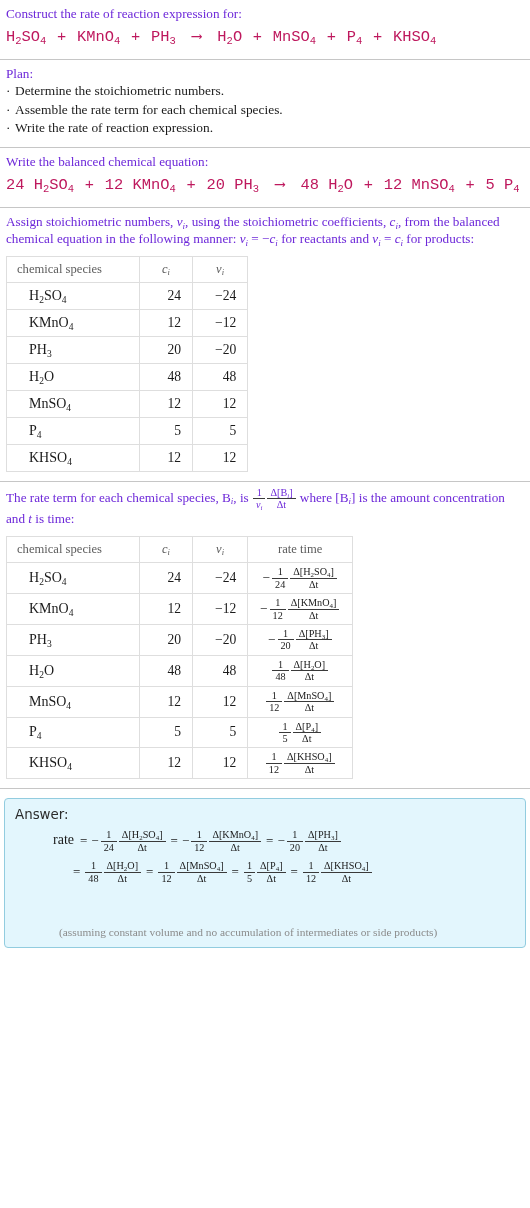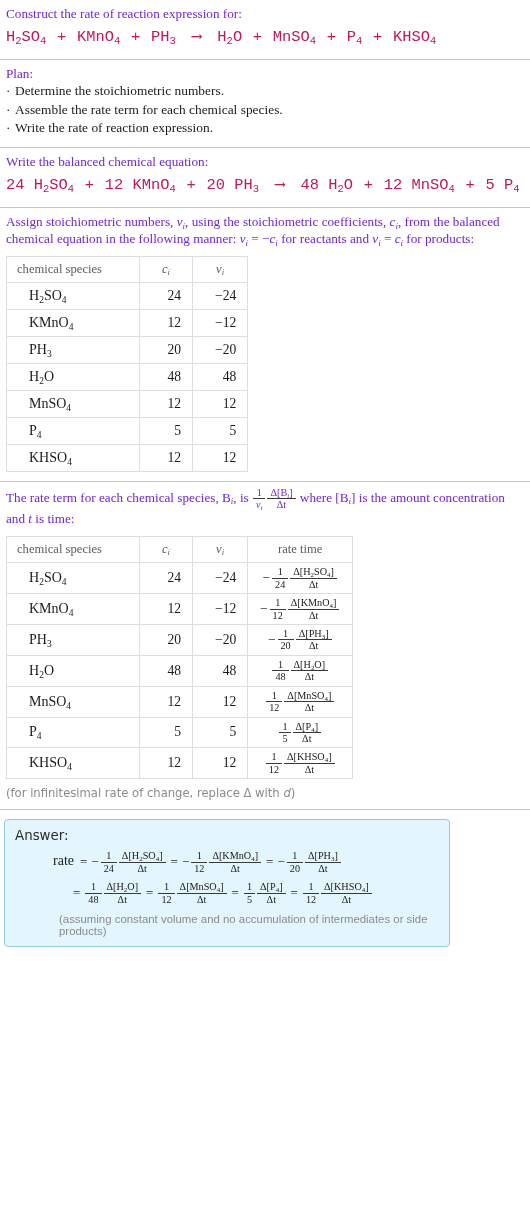--- a/index.html
+++ b/index.html
@@ -109,37 +109,38 @@
   }
 
   
   .answer-box {
     margin: 9px 4px 6px 4px;
     border: 1px solid #92ccdf;
     border-radius: 4px;
     background: #e3f6fd;
     padding: 8px 10px 9px 10px;
     box-sizing: border-box;
-    width: 446px;
+    width: 522px;
   }
   .answer-label {
     font-family: "DejaVu Sans", "Liberation Sans", sans-serif;
     font-size: 13.4px;
     color: #2b2b2b;
     padding-bottom: 3px;
   }
   .answer-body { padding-left: 38px; color: #1a1a1a; }
   .rate-line { font-size: 13px; line-height: 30px; white-space: nowrap; }
   .rate-word { font-size: 14px; padding-right: 2px; }
   .answer-note {
     color: #8b8b8b;
     font-size: 11.4px;
-    font-family: Liberation Sans, sans-serif;
+    font-family: Liberation Serif, serif;
     padding-top: 5px;
     padding-left: 6px;
+    margin-top: 34px;
   }
   .ans-cont { padding-left: 16px; }
 </style>
 </head>
 <body>
 
 <div class="page">
 
   <div class="section">
     <div class="prompt">Construct the rate of reaction expression for:</div>
@@ -282,21 +283,20 @@
             <td class="rate"><span class="rate-expr"><span class="frac coef"><span class="nu">1</span><span class="de">5</span></span><span class="frac deriv"><span class="nu">Δ[P<sub>4</sub>]</span><span class="de">Δt</span></span></span></td>
           </tr>
           <tr>
             <td class="species">KHSO<sub>4</sub></td>
             <td class="num">12</td>
             <td class="num">12</td>
             <td class="rate"><span class="rate-expr"><span class="frac coef"><span class="nu">1</span><span class="de">12</span></span><span class="frac deriv"><span class="nu">Δ[KHSO<sub>4</sub>]</span><span class="de">Δt</span></span></span></td>
           </tr>
         </tbody>
     </table>
-    <div class="footnote" id="rt-footnote">(for infinitesimal rate of change, replace Δ with <span class="ital">d</span>)</div>
   </div>
   <hr class="div">
 
 
   <div class="answer-box">
     <div class="answer-label">Answer:</div>
     <div class="answer-body">
       <div class="rate-line" id="ans-line1"><span class="rate-word">rate</span><span class="eqsign">=</span><span class="rate-expr"><span class="minus">−</span><span class="frac coef"><span class="nu">1</span><span class="de">24</span></span><span class="frac deriv"><span class="nu">Δ[H<sub>2</sub>SO<sub>4</sub>]</span><span class="de">Δt</span></span></span><span class="eqsign">=</span><span class="rate-expr"><span class="minus">−</span><span class="frac coef"><span class="nu">1</span><span class="de">12</span></span><span class="frac deriv"><span class="nu">Δ[KMnO<sub>4</sub>]</span><span class="de">Δt</span></span></span><span class="eqsign">=</span><span class="rate-expr"><span class="minus">−</span><span class="frac coef"><span class="nu">1</span><span class="de">20</span></span><span class="frac deriv"><span class="nu">Δ[PH<sub>3</sub>]</span><span class="de">Δt</span></span></span></div>
       <div class="rate-line ans-cont" id="ans-line2"><span class="eqsign">=</span><span class="rate-expr"><span class="frac coef"><span class="nu">1</span><span class="de">48</span></span><span class="frac deriv"><span class="nu">Δ[H<sub>2</sub>O]</span><span class="de">Δt</span></span></span><span class="eqsign">=</span><span class="rate-expr"><span class="frac coef"><span class="nu">1</span><span class="de">12</span></span><span class="frac deriv"><span class="nu">Δ[MnSO<sub>4</sub>]</span><span class="de">Δt</span></span></span><span class="eqsign">=</span><span class="rate-expr"><span class="frac coef"><span class="nu">1</span><span class="de">5</span></span><span class="frac deriv"><span class="nu">Δ[P<sub>4</sub>]</span><span class="de">Δt</span></span></span><span class="eqsign">=</span><span class="rate-expr"><span class="frac coef"><span class="nu">1</span><span class="de">12</span></span><span class="frac deriv"><span class="nu">Δ[KHSO<sub>4</sub>]</span><span class="de">Δt</span></span></span></div>
       <div class="answer-note">(assuming constant volume and no accumulation of intermediates or side products)</div>

